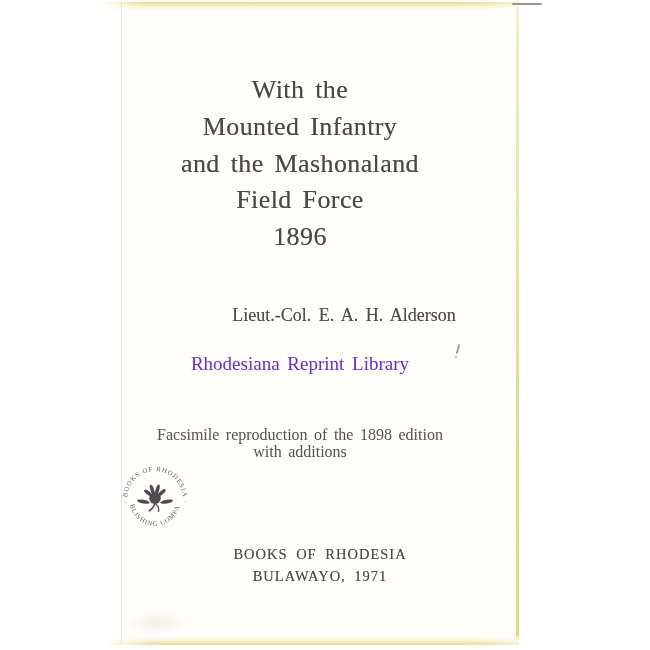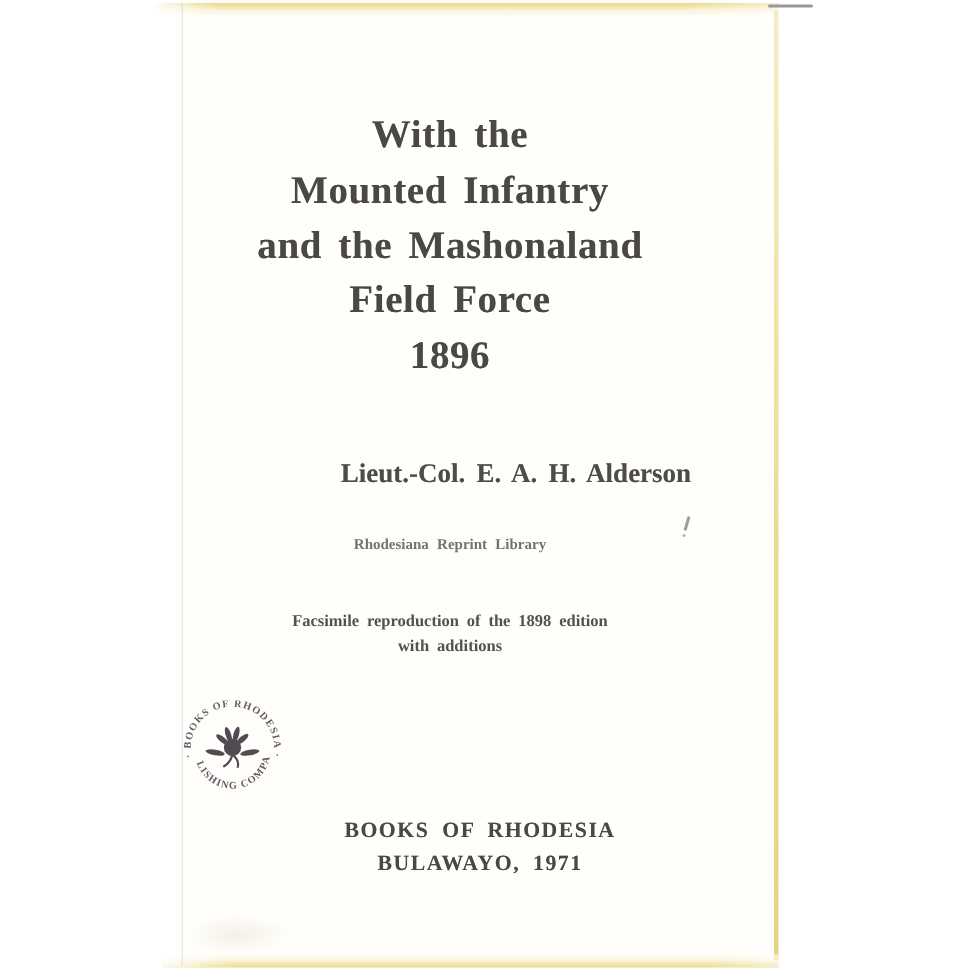--- a/index.html
+++ b/index.html
@@ -51,34 +51,34 @@
   .artifact-dot {
     position: absolute; left: 455px; top: 356px; width: 2px; height: 2px;
     background: #b2b0aa; border-radius: 50%;
   }
 
   
   .content {
     position: absolute; left: 0; top: 0; width: 358px; height: 100%;
     text-align: center; color: #4b4944;
   }
-  .content > div { position: absolute; left: 0; width: 100%; font-weight: bold; }
+  .content > div { position: absolute; left: 0; width: 100%; }
 
   .title-block {
     top: 70px;
     font-size: 26px; line-height: 36.8px;
     letter-spacing: 0.4px; word-spacing: 4px;
     color: #4a4842;
     text-shadow: 0 0 0.4px rgba(74,72,66,0.55);
   }
   .byline-label { top: 277px; font-size: 16px; line-height: 20px; color: #514f49; }
   .author-line  { top: 302px; font-size: 18px; line-height: 22px; word-spacing: 3px; color: #4e4c46;
                   text-shadow: 0 0 0.4px rgba(78,76,70,0.5); padding-left: 44px; }
-  .series-block { top: 351px; font-size: 10px; line-height: 22px; word-spacing: 3px; color: #737373; }
-  .edition-block{ top: 404px; font-size: 11px; line-height: 17px; word-spacing: 2.5px; color: #53514b; }
+  .series-block { top: 351px; font-size: 19px; line-height: 22px; word-spacing: 3px; color: #6d28d9; }
+  .edition-block{ top: 424px; font-size: 16px; line-height: 17px; word-spacing: 2.5px; color: #53514b; }
   .imprint-block{ top: 542px; font-size: 14.5px; line-height: 21.5px; letter-spacing: 1px;
                   word-spacing: 4px; color: #4a4843; text-shadow: 0 0 0.4px rgba(74,72,67,0.5); padding-left: 20px; }
 
   .seal-wrap { position: absolute; left: 137px; top: 465px; width: 68px; height: 68px; }
   .seal-wrap svg { display: block; }
 </style>
 </head>
 <body>
 
 <div class="stage">

